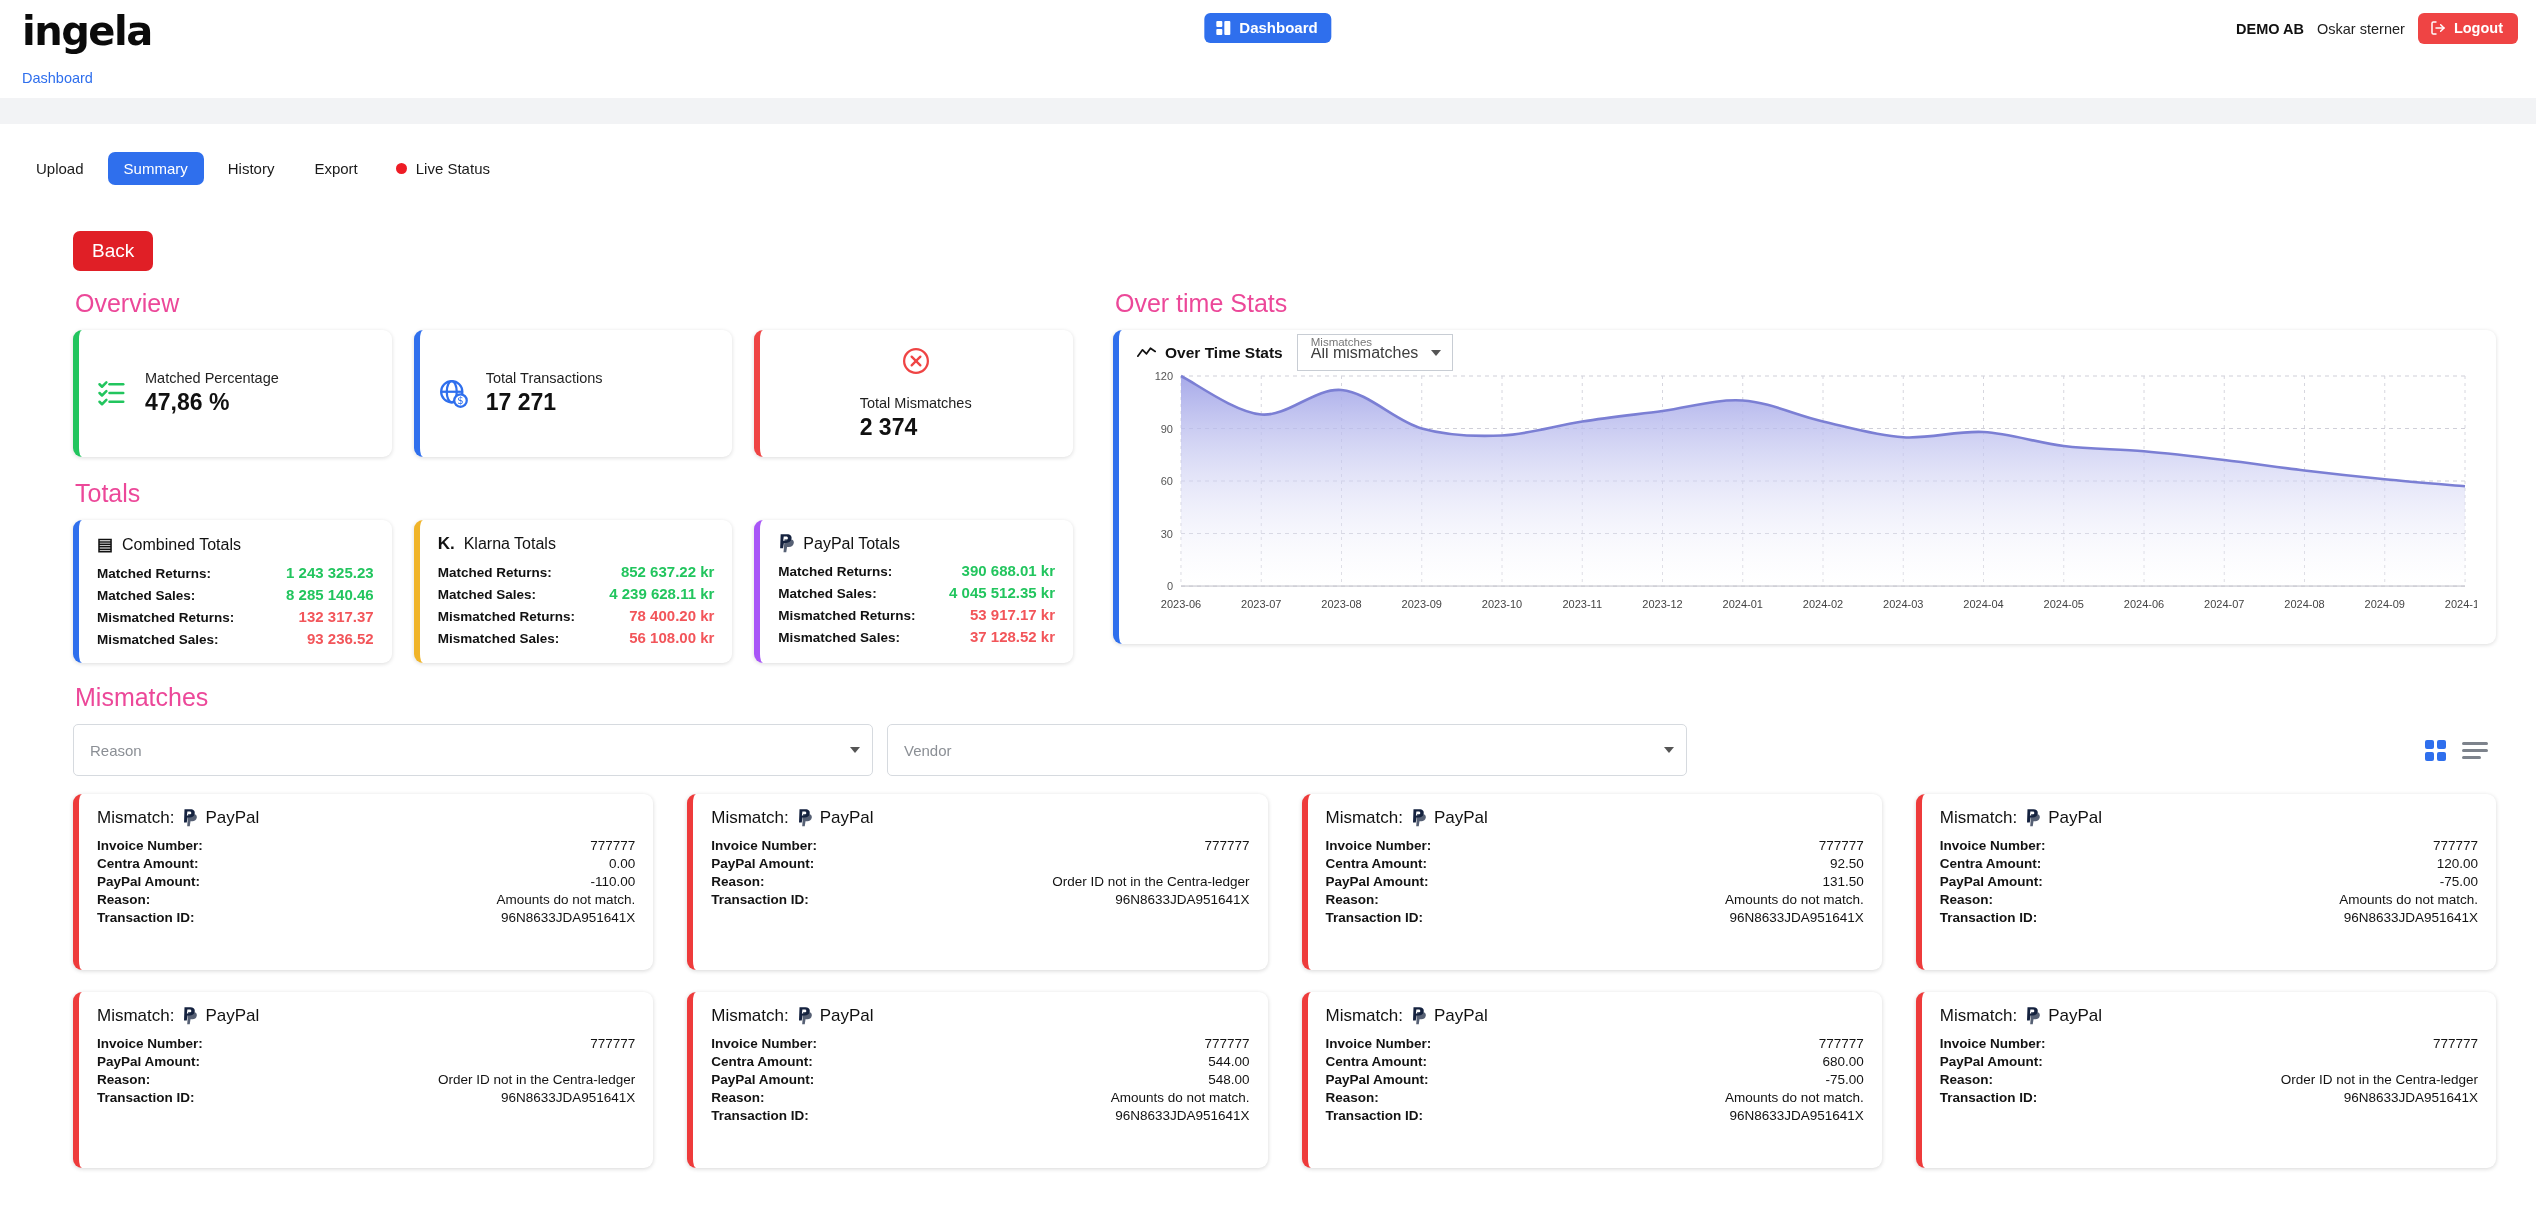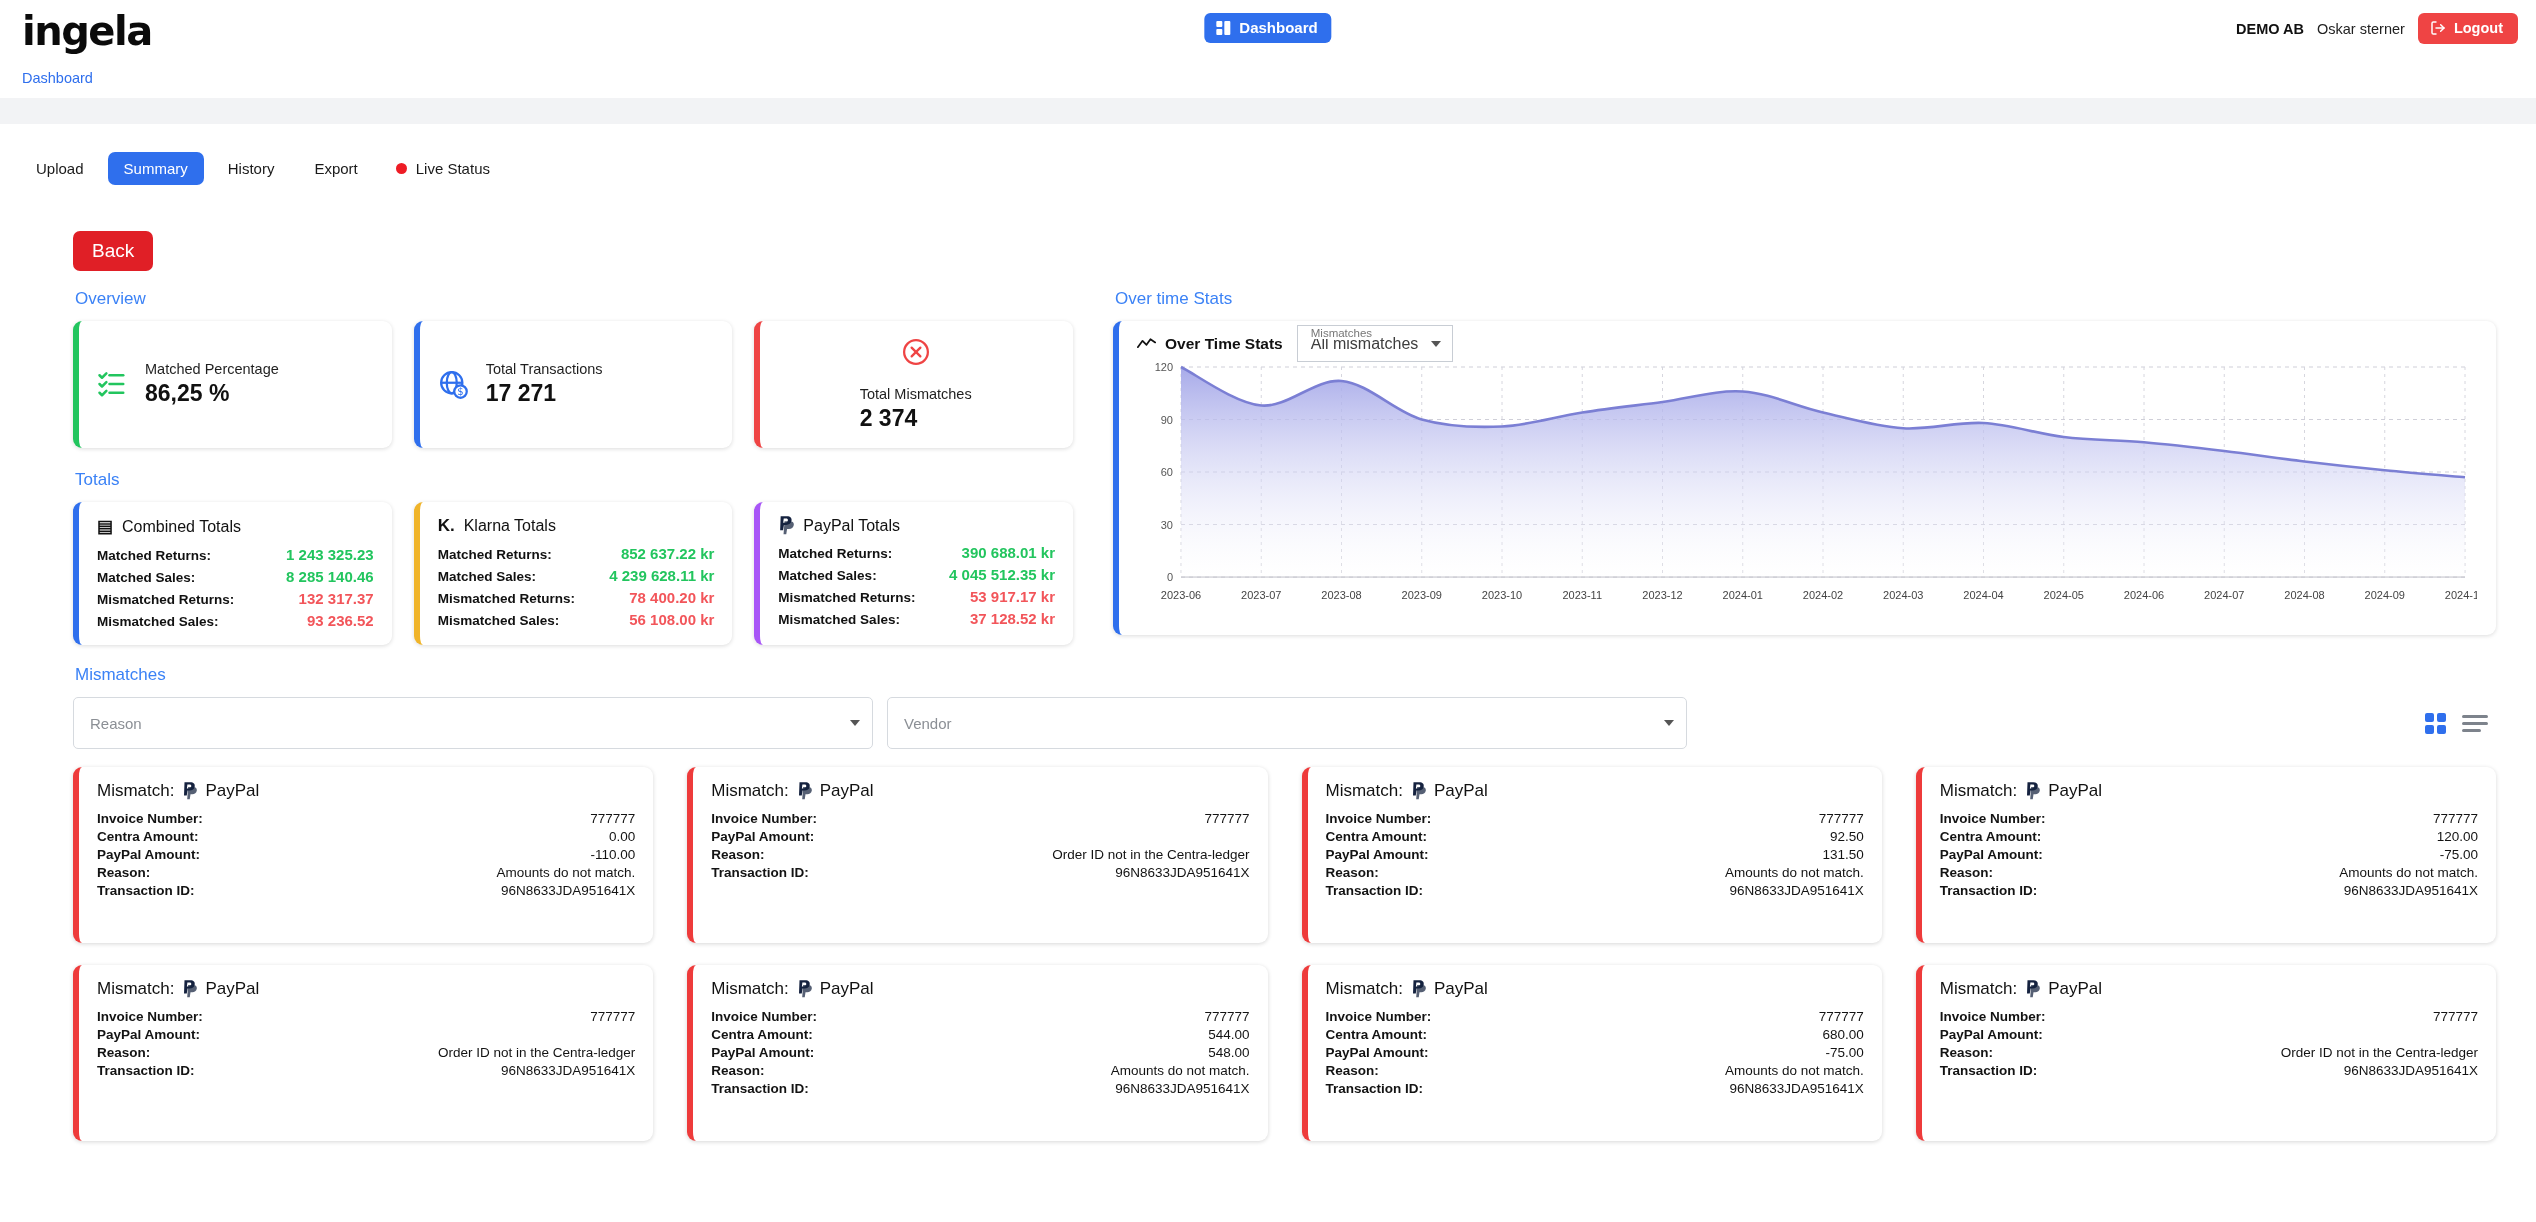--- a/index.html
+++ b/index.html
@@ -77,21 +77,21 @@
   }
 
   
   .main {
     display: flex; gap: 0; padding: 0 40px 0 73px;
     margin-top: 18px;
   }
   .col-left { width: 1000px; }
   .col-right { flex: 1; margin-left: 40px; }
 
-  .sec-title { font-size: 17px; font-weight: 400; color: #3b82f6; margin: 0 0 12px 2px; }
+  .sec-title { font-size: 25px; font-weight: 400; color: #ec4899; margin: 0 0 12px 2px; }
 
   .kpi-row { display: flex; gap: 22px; }
   .kpi {
     flex: 1; background: #fff; border-radius: 9px;
     border-left: 6px solid #22c55e;
     box-shadow: 0 1px 4px rgba(0,0,0,.14);
     padding: 14px 18px 16px 16px;
     display: flex; align-items: center; gap: 16px;
     min-height: 72px;
   }
@@ -249,21 +249,21 @@
             <polyline points="2 5 4 7 7.5 3.5"></polyline>
               <line x1="10" y1="5" x2="21" y2="5"></line>
             <polyline points="2 12 4 14 7.5 10.5"></polyline>
               <line x1="10" y1="12" x2="21" y2="12"></line>
             <polyline points="2 19 4 21 7.5 17.5"></polyline>
               <line x1="10" y1="19" x2="21" y2="19"></line>
           </svg>
         </span>
         <span>
           <div class="kpi-label">Matched Percentage</div>
-          <div class="kpi-value">86,25 %</div>
+          <div class="kpi-value">47,86 %</div>
         </span>
       </div>
 
       <div class="kpi blue">
         <span class="kpi-ico">
           <svg width="30" height="30" viewBox="0 0 24 24" fill="none" stroke="#2f6fed" stroke-width="1.8">
             <circle cx="11" cy="11" r="8.5"></circle>
               <ellipse cx="11" cy="11" rx="4" ry="8.5"></ellipse>
             <line x1="2.5" y1="11" x2="19.5" y2="11"></line>
             <circle cx="18" cy="18" r="5" fill="#fff" stroke="#2f6fed"></circle>

